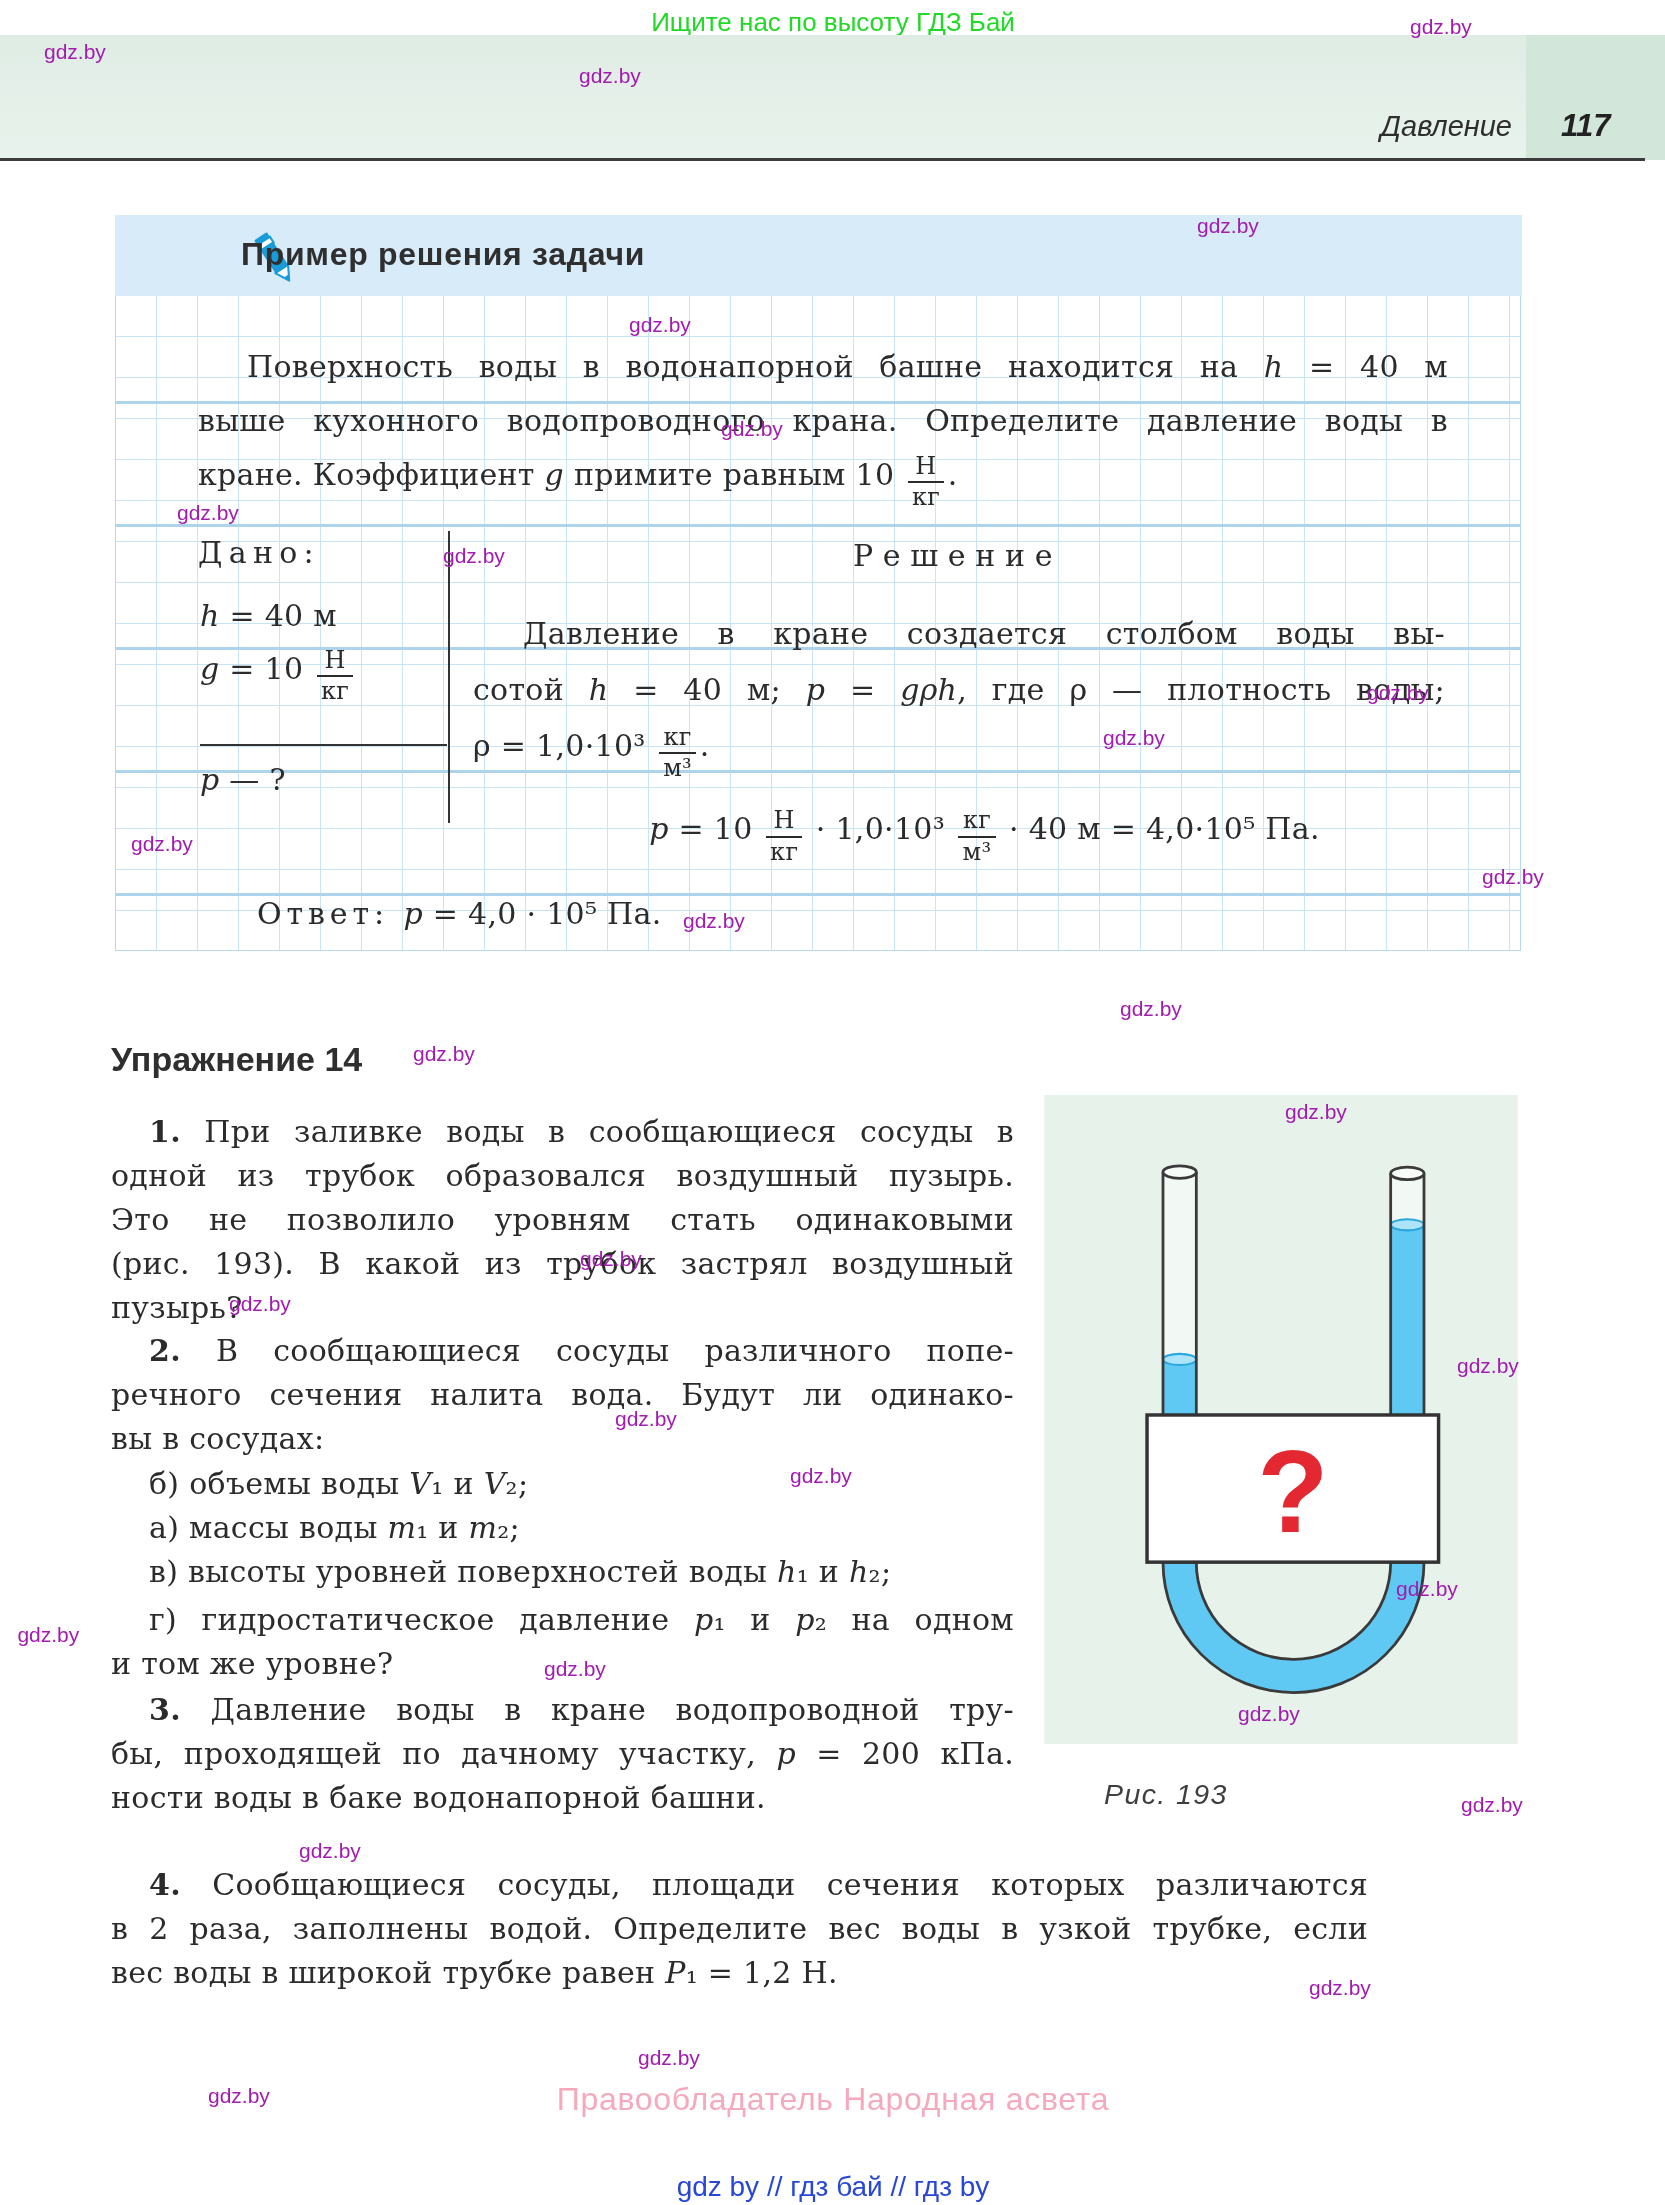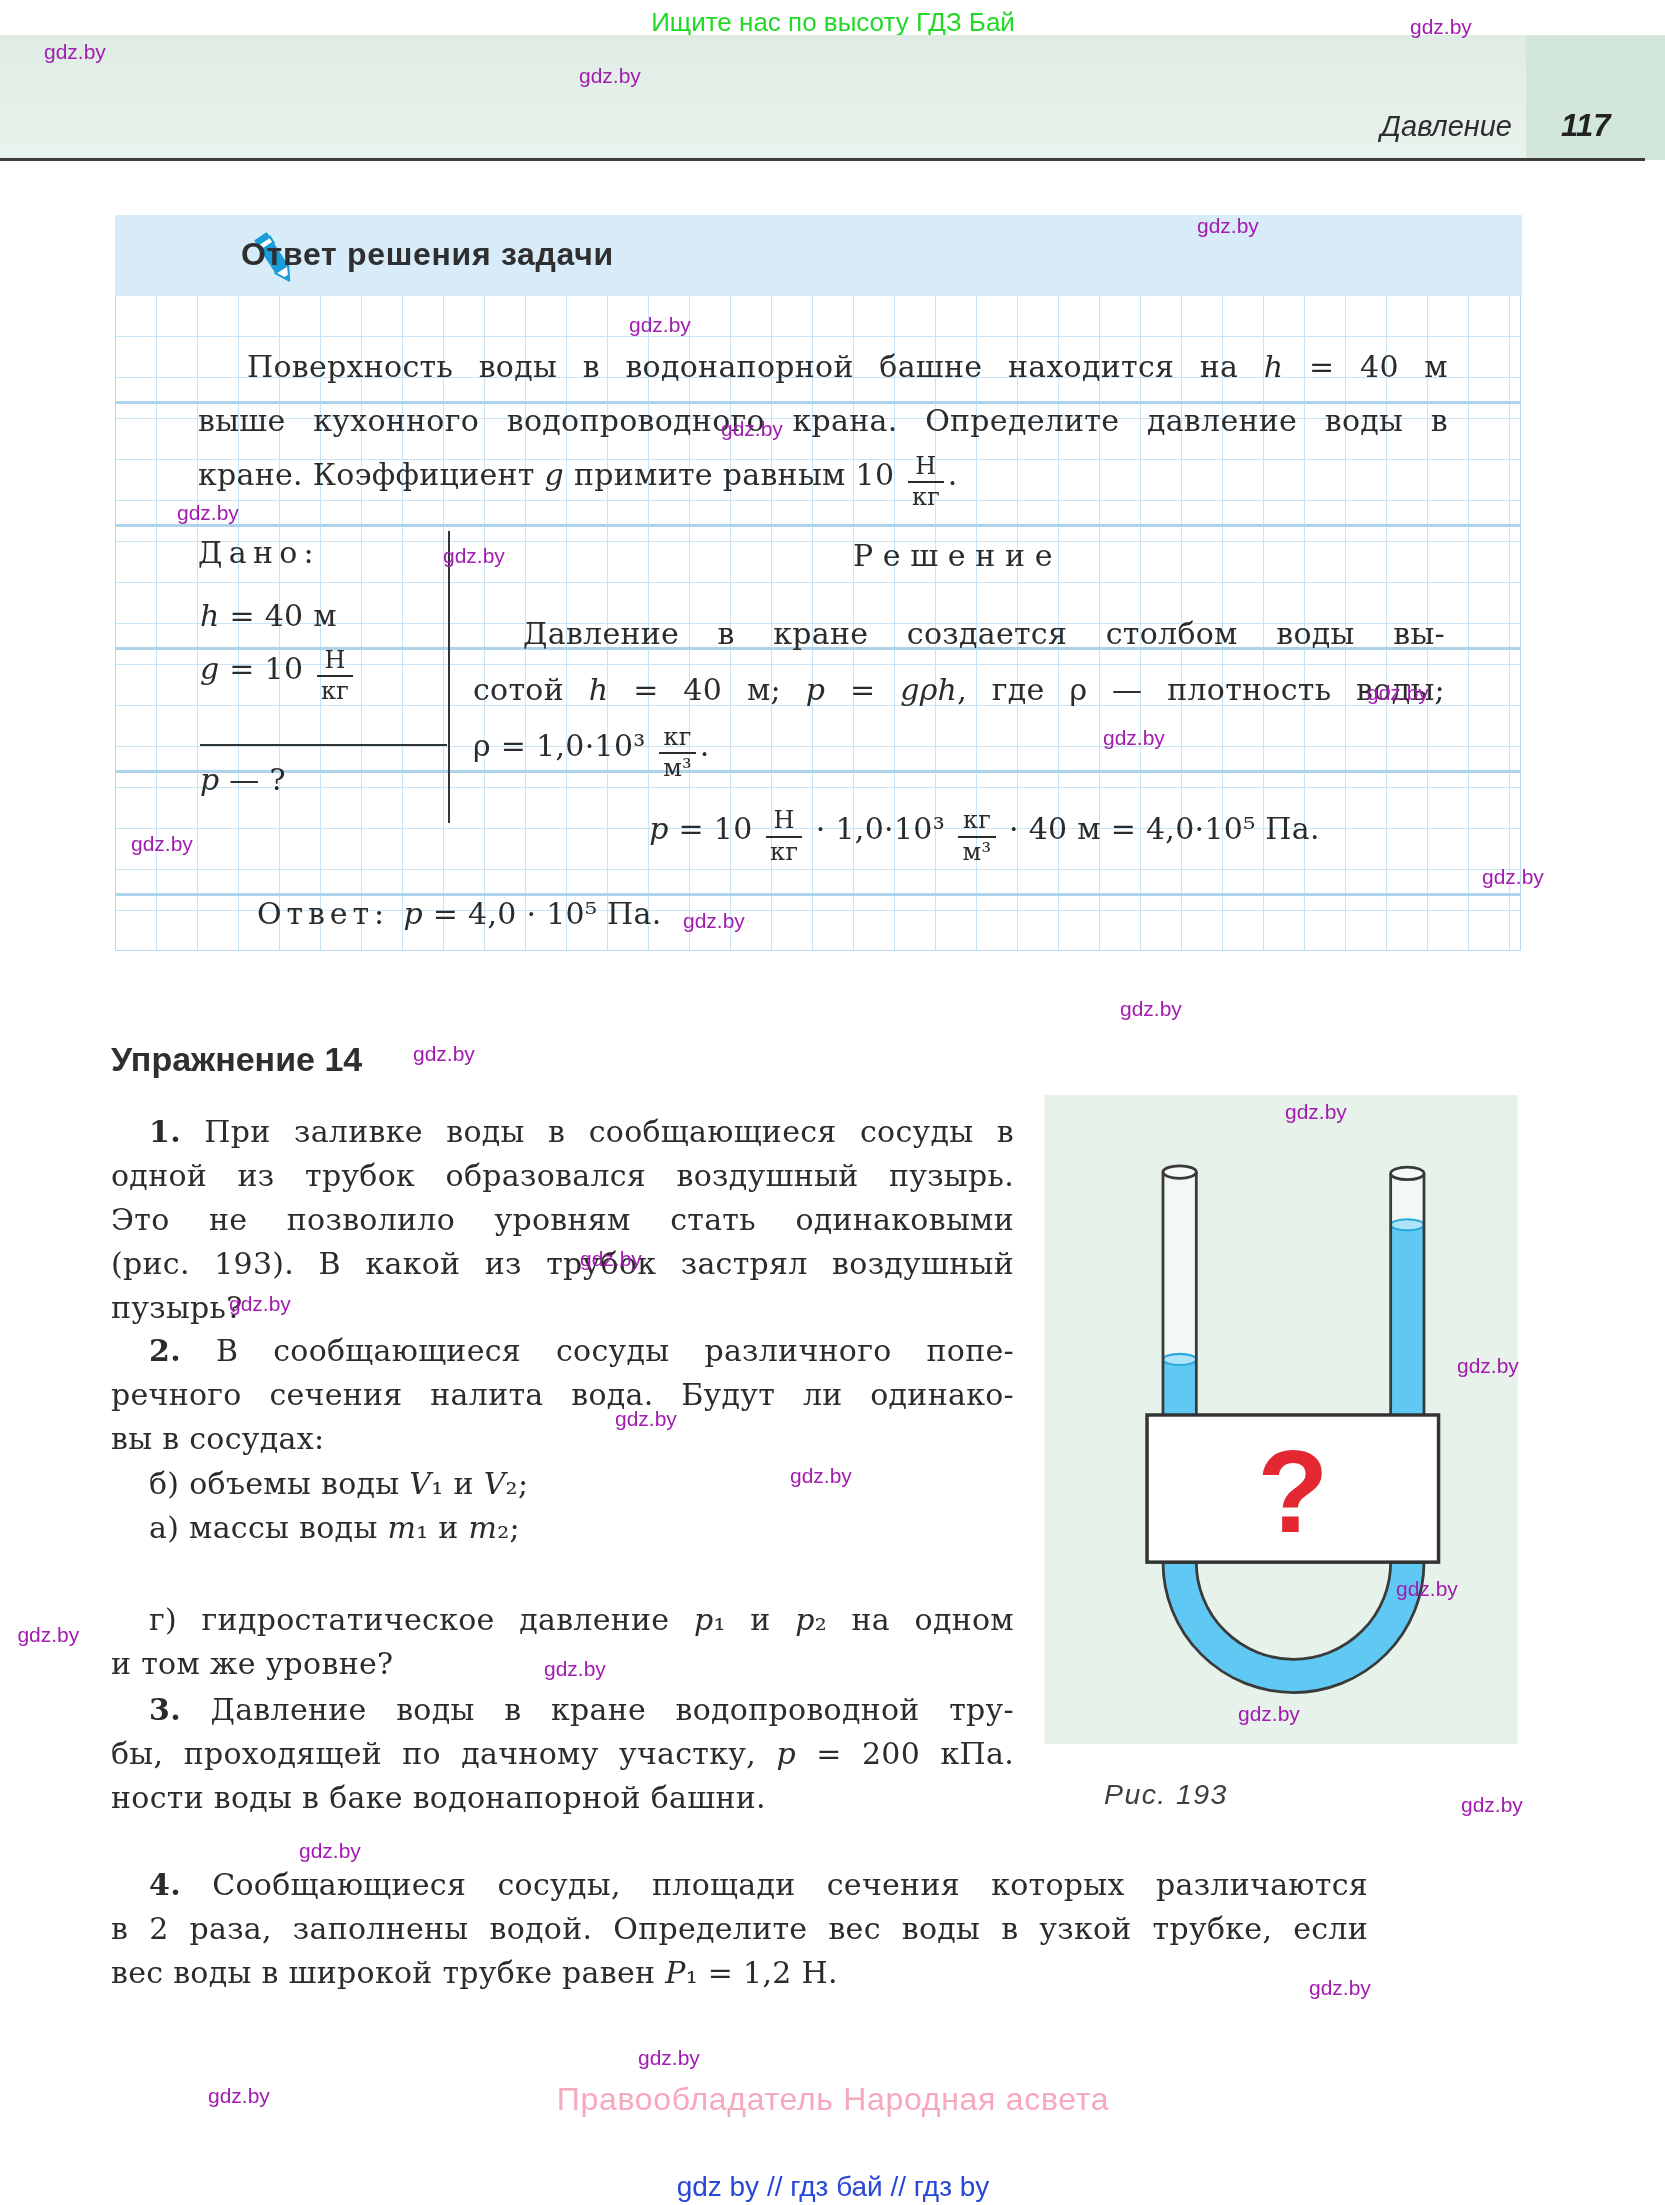--- a/index.html
+++ b/index.html
@@ -75,21 +75,21 @@
     <div class="abs ebox-head"></div>
     <svg class="abs" style="left:132px;top:12.5px" width="56" height="64" viewBox="0 0 80 92">
       <g transform="rotate(-33 40 46)">
         <rect x="30" y="6" width="22" height="8" rx="2" fill="#1a9cd8"></rect>
         <rect x="30" y="14" width="22" height="10" fill="#ffffff" stroke="#1a9cd8" stroke-width="3"></rect>
         <rect x="30" y="22" width="22" height="40" fill="#1a9cd8"></rect>
         <polygon points="30,62 52,62 41,82" fill="#ffffff" stroke="#1a9cd8" stroke-width="3" stroke-linejoin="round"></polygon>
         <polygon points="37,74 45,74 41,82" fill="#1a9cd8"></polygon>
       </g>
     </svg>
-    <div class="abs ebox-title">Ответ решения задачи</div>
+    <div class="abs ebox-title">Пример решения задачи</div>
     <div class="abs ebox-grid"></div>
 
     <div class="abs stext lh78" style="left:83px;top:125px;width:1250px;">
         <div class="tline just" style="text-indent: 49px;"><span>Поверхность воды в водонапорной башне находится на </span><span class="var">h</span><span> = 40 м</span></div>
         <div class="tline just"><span>выше кухонного водопроводного крана. Определите давление воды в</span></div>
         <div class="tline"><span>кране. Коэффициент </span><span class="var">g</span><span> примите равным 10 </span><span class="frac"><span class="fn">Н</span><span class="fd">кг</span></span><span>.</span></div>
       </div>
 
     <div class="abs stext spaced" style="left:83px;top:320px;">Дано:</div>
     <div class="abs stext" style="left:85px;top:379px;">
@@ -131,20 +131,21 @@
 
   <div class="abs stext" style="left:111px;top:1329px;width:903px;">
       <div class="tline just" style="text-indent: 38px;"><span class="b">2.</span><span> В сообщающиеся сосуды различного попе-</span></div>
       <div class="tline just"><span>речного сечения налита вода. Будут ли одинако-</span></div>
       <div class="tline"><span>вы в сосудах:</span></div>
     </div>
 
   <div class="abs stext" style="left:111px;top:1462px;width:903px;line-height:45px;">
       <div class="tline" style="text-indent: 38px;"><span>б) объемы воды </span><span class="var">V</span><span>₁ и </span><span class="var">V</span><span>₂;</span></div>
       <div class="tline" style="text-indent: 38px;"><span>а) массы воды </span><span class="var">m</span><span>₁ и </span><span class="var">m</span><span>₂;</span></div>
+      <div class="tline" style="text-indent: 38px;"><span>в) высоты уровней поверхностей воды </span><span class="var">h</span><span>₁ и </span><span class="var">h</span><span>₂;</span></div>
     </div>
 
   <div class="abs stext" style="left:111px;top:1598px;width:903px;line-height:45px;">
       <div class="tline just" style="text-indent: 38px;"><span>г) гидростатическое давление </span><span class="var">p</span><span>₁ и </span><span class="var">p</span><span>₂ на одном</span></div>
       <div class="tline"><span>и том же уровне?</span></div>
     </div>
 
   <div class="abs stext" style="left:111px;top:1688px;width:903px;">
       <div class="tline just" style="text-indent: 38px;"><span class="b">3.</span><span> Давление воды в кране водопроводной тру-</span></div>
       <div class="tline just"><span>бы, проходящей по дачному участку, </span><span class="var">p</span><span> = 200 кПа.</span></div>

